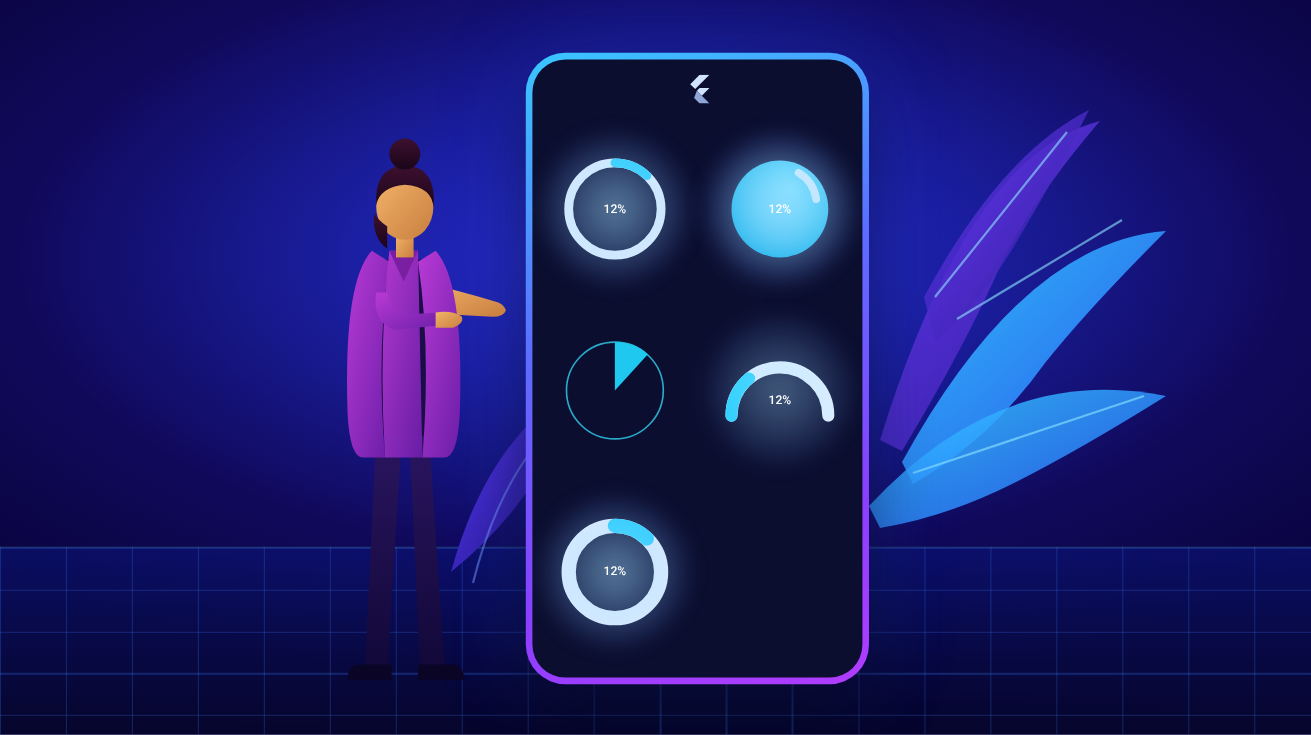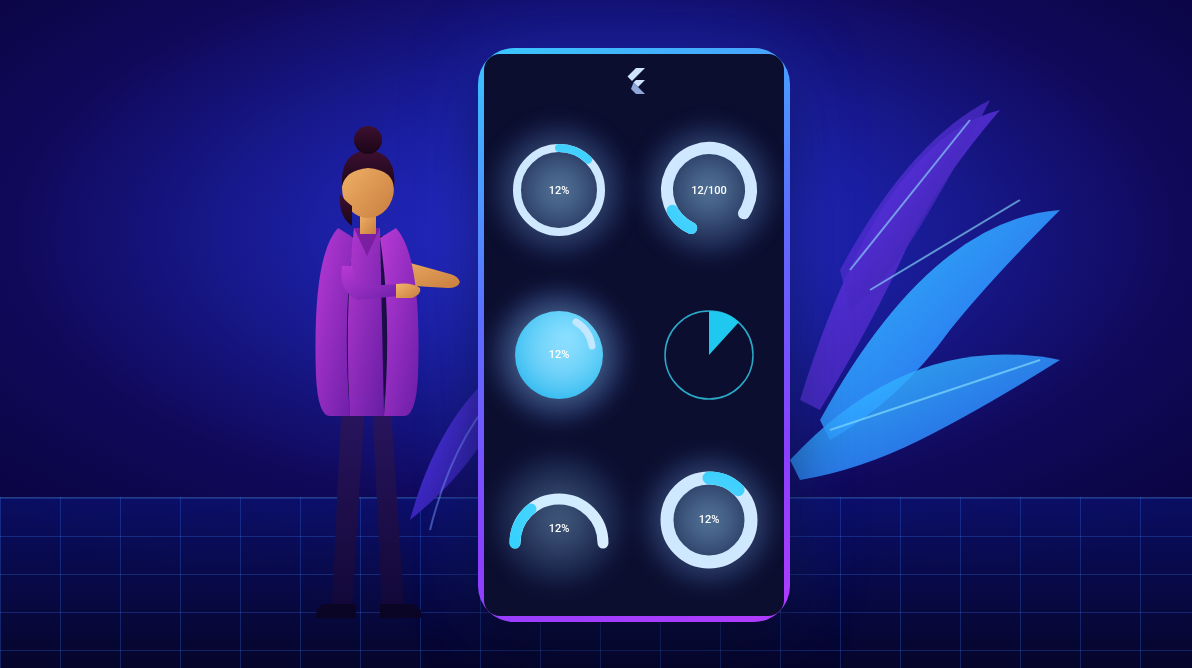--- a/index.html
+++ b/index.html
@@ -15,21 +15,21 @@
     border-top:1px solid rgba(80,150,255,.4);
   }
   
   .leaf{position:absolute;pointer-events:none}
   .leaf svg{display:block}
   
   .phone{position:absolute;left:478px;top:48px;width:300px;height:562px;border-radius:36px;padding:6px;
     background:linear-gradient(160deg,#39c8ff 0%,#5c6dff 40%,#8a3fff 75%,#b23cff 100%);
     box-shadow:0 30px 60px rgba(0,0,0,.45), 0 0 80px rgba(40,80,255,.25);
   }
-  .screen{position:relative;width:100%;height:100%;border-radius:16px;background:#0b0e2e;overflow:hidden}
+  .screen{position:relative;width:100%;height:100%;border-radius:30px;background:#0b0e2e;overflow:hidden}
   .flutter-logo{position:absolute;top:14px;left:50%;transform:translateX(-50%)}
   .grid6{position:absolute;left:0;right:0;top:54px;bottom:14px;display:grid;grid-template-columns:1fr 1fr;grid-template-rows:1fr 1fr 1fr;place-items:center}
   .cell{position:relative;width:120px;height:120px;display:flex;align-items:center;justify-content:center}
   .cell .glow{position:absolute;inset:-8px;border-radius:50%;filter:blur(10px);opacity:.55;background:radial-gradient(circle,#9bd9ff 0%,rgba(80,120,255,.2) 70%,transparent 75%)}
   .ring-label{position:absolute;color:#fff;font-size:11px;font-weight:500}
   
   .woman{position:absolute;left:272px;top:116px;width:210px;height:520px;pointer-events:none}
 </style>
 </head>
 <body>
@@ -89,28 +89,20 @@
 
         <div class="cell">
           <div class="glow"></div>
           <svg width="110" height="110" viewBox="0 0 110 110">
             <circle cx="55" cy="55" r="42" stroke="#e9f7ff" stroke-width="8" fill="none"></circle>
             <circle cx="55" cy="55" r="42" stroke="#29d7ff" stroke-width="8" fill="none" stroke-dasharray="264" stroke-dashoffset="232" transform="rotate(-90 55 55)" stroke-linecap="round"></circle>
           </svg>
           <span class="ring-label">12%</span>
         </div>
 
-        <div class="cell">
-          <div class="glow"></div>
-          <svg width="110" height="110" viewBox="0 0 110 110">
-            <circle cx="55" cy="55" r="42" stroke="#e9f7ff" stroke-width="12" fill="none" stroke-dasharray="264" stroke-dashoffset="60" transform="rotate(115 55 55)" stroke-linecap="round"></circle>
-            <circle cx="55" cy="55" r="42" stroke="#29d7ff" stroke-width="12" fill="none" stroke-dasharray="264" stroke-dashoffset="238" transform="rotate(115 55 55)" stroke-linecap="round"></circle>
-          </svg>
-          <span class="ring-label">12/100</span>
-        </div>
 
         <div class="cell">
           <div class="glow" style="opacity:.75"></div>
           <svg width="110" height="110" viewBox="0 0 110 110">
             <defs>
                 <radialGradient id="fc" cx="0.6" cy="0.3" r="0.8">
                   <stop offset="0" stop-color="#7ef2ff"></stop>
                   <stop offset="1" stop-color="#05b6e6"></stop>
                 </radialGradient>
               </defs>

